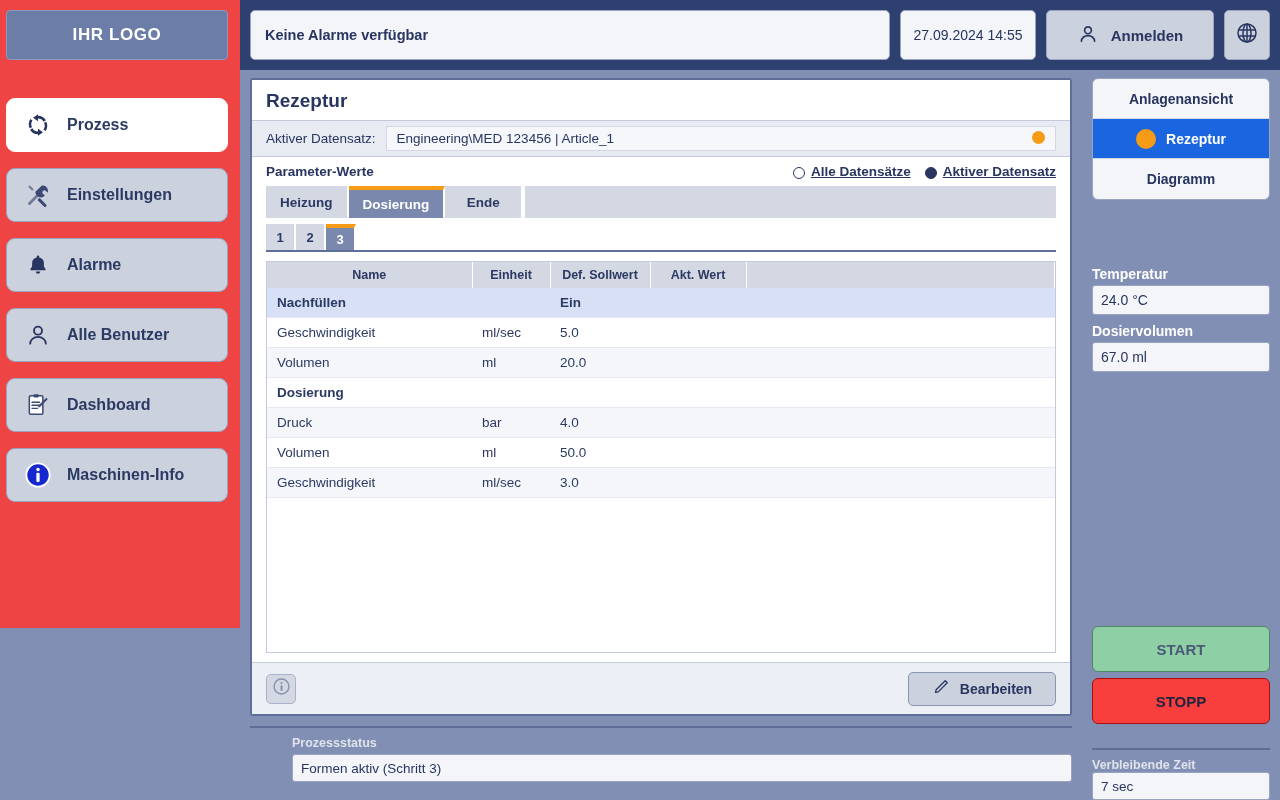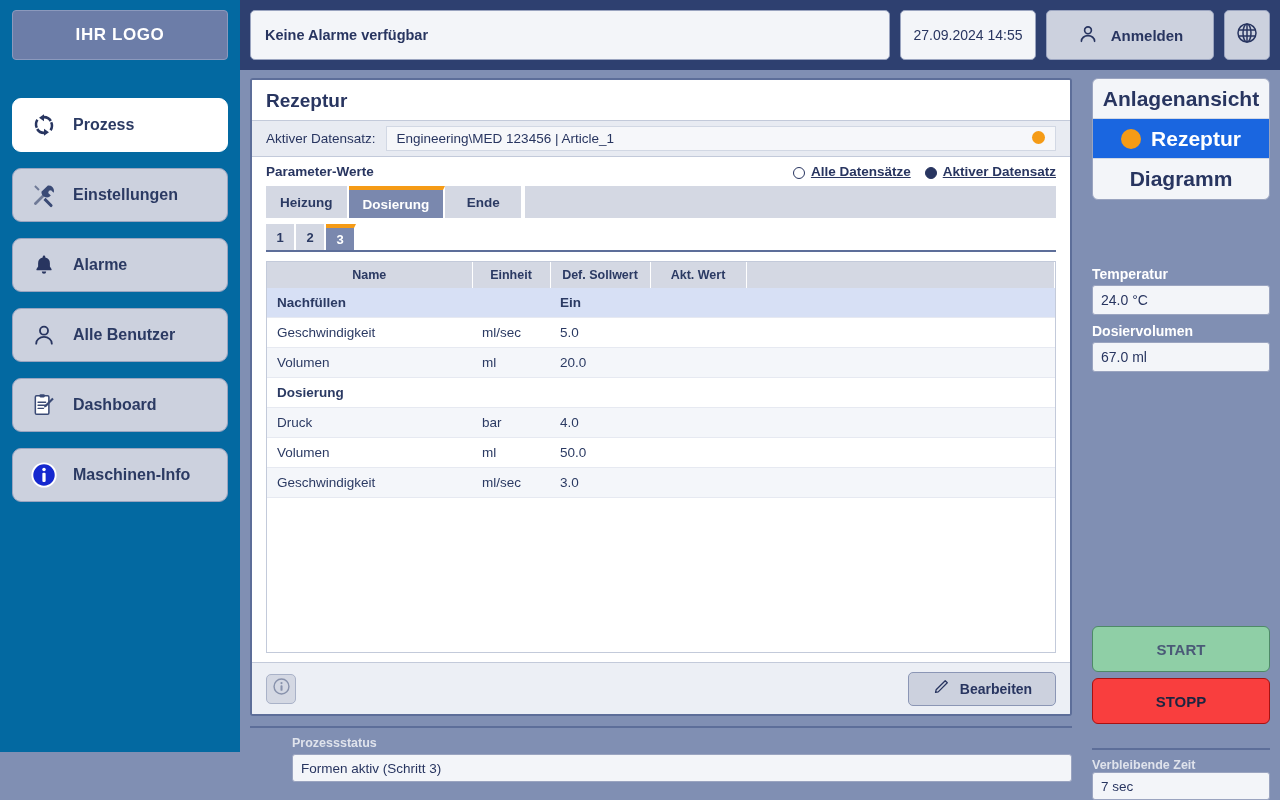--- a/index.html
+++ b/index.html
@@ -12,24 +12,24 @@
     font-family: "Liberation Sans", sans-serif;
     color: #283560;
   }
 
   
   #app { position: relative; width: 1280px; height: 800px; display: flex; }
 
   
   #sidebar {
     width: 240px;
-    height: 752px;
-    background: #0369a1;
+    height: 628px;
+    background: #ef4444;
     flex: 0 0 240px;
-    padding: 10px 12px 0 12px;
+    padding: 10px 12px 0 6px;
   }
   .logo-box {
     height: 50px;
     background: #6c7da8;
     border: 1px solid #8b99bd;
     border-radius: 4px;
     display: flex; align-items: center; justify-content: center;
     color: #ffffff;
     font-size: 17px;
     font-weight: bold;
@@ -269,21 +269,21 @@
   #view-switch {
     background: #f3f5f9;
     border: 1px solid #9aa4c0;
     border-radius: 6px;
     overflow: hidden;
   }
   .view-item {
     height: 40px;
     display: flex; align-items: center; justify-content: center;
     gap: 10px;
-    font-size: 21px; font-weight: bold; color: #283560;
+    font-size: 14px; font-weight: bold; color: #283560;
     border-bottom: 1px solid #d2d8e4;
   }
   .view-item:last-child { border-bottom: none; }
   .view-item.active { background: #1a66e0; color: #ffffff; }
   .view-dot { width: 20px; height: 20px; border-radius: 50%; background: #f59b16; flex: 0 0 20px; }
 
   .rail-spacer { height: 66px; }
   .rail-field { margin-bottom: 8px; }
   .rail-label { font-size: 14px; font-weight: bold; color: #ffffff; margin-bottom: 3px; }
   .rail-value {

